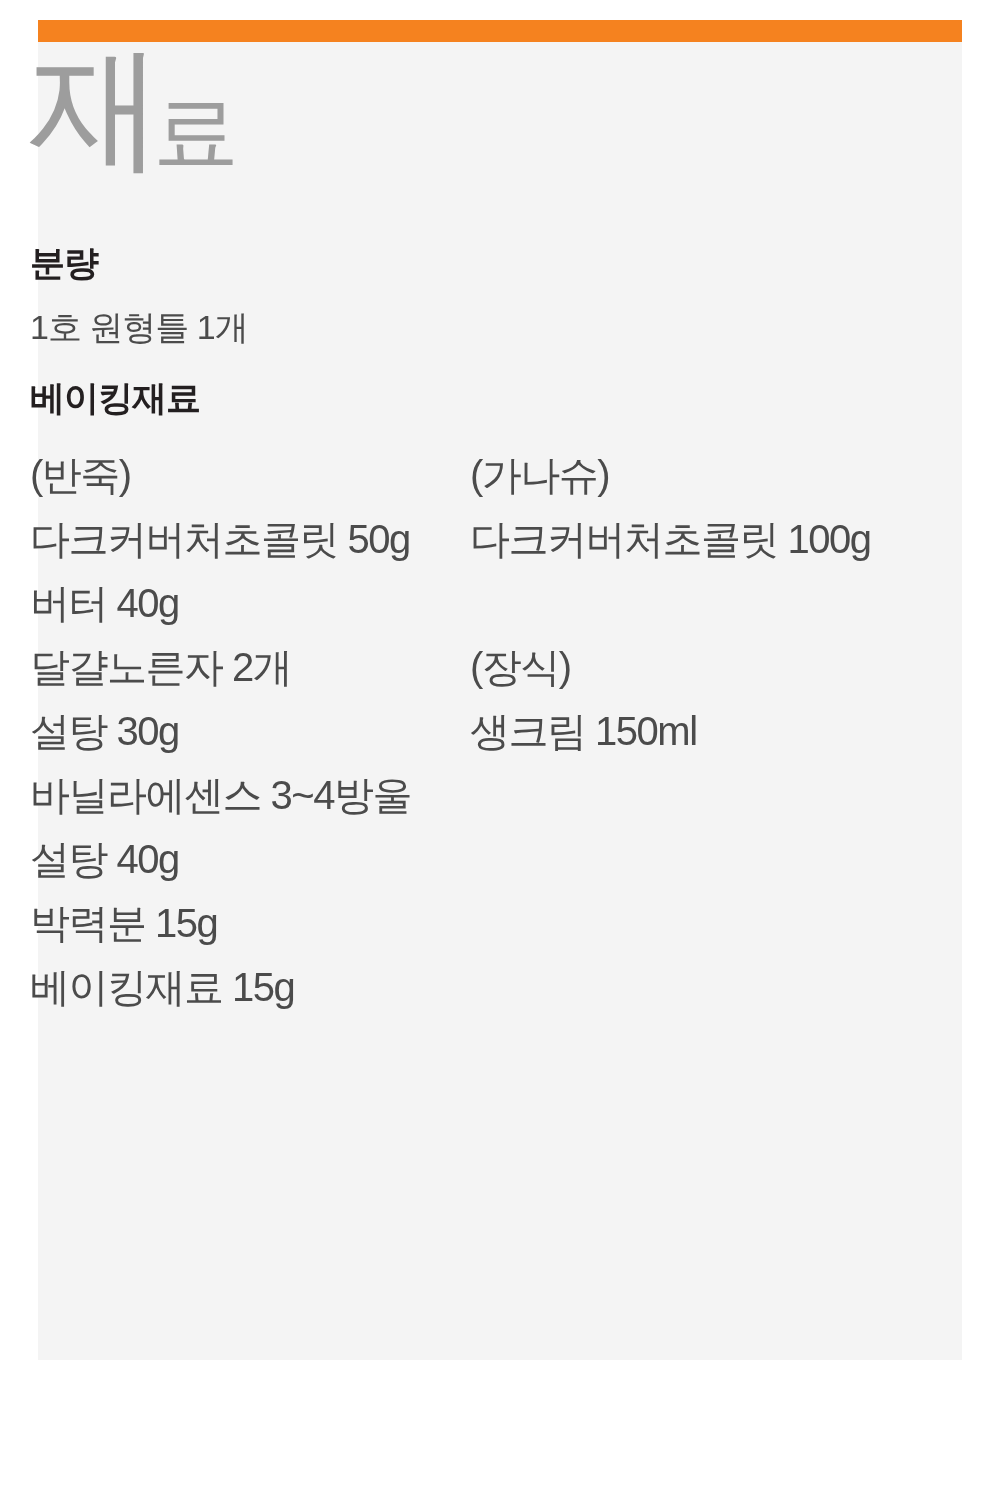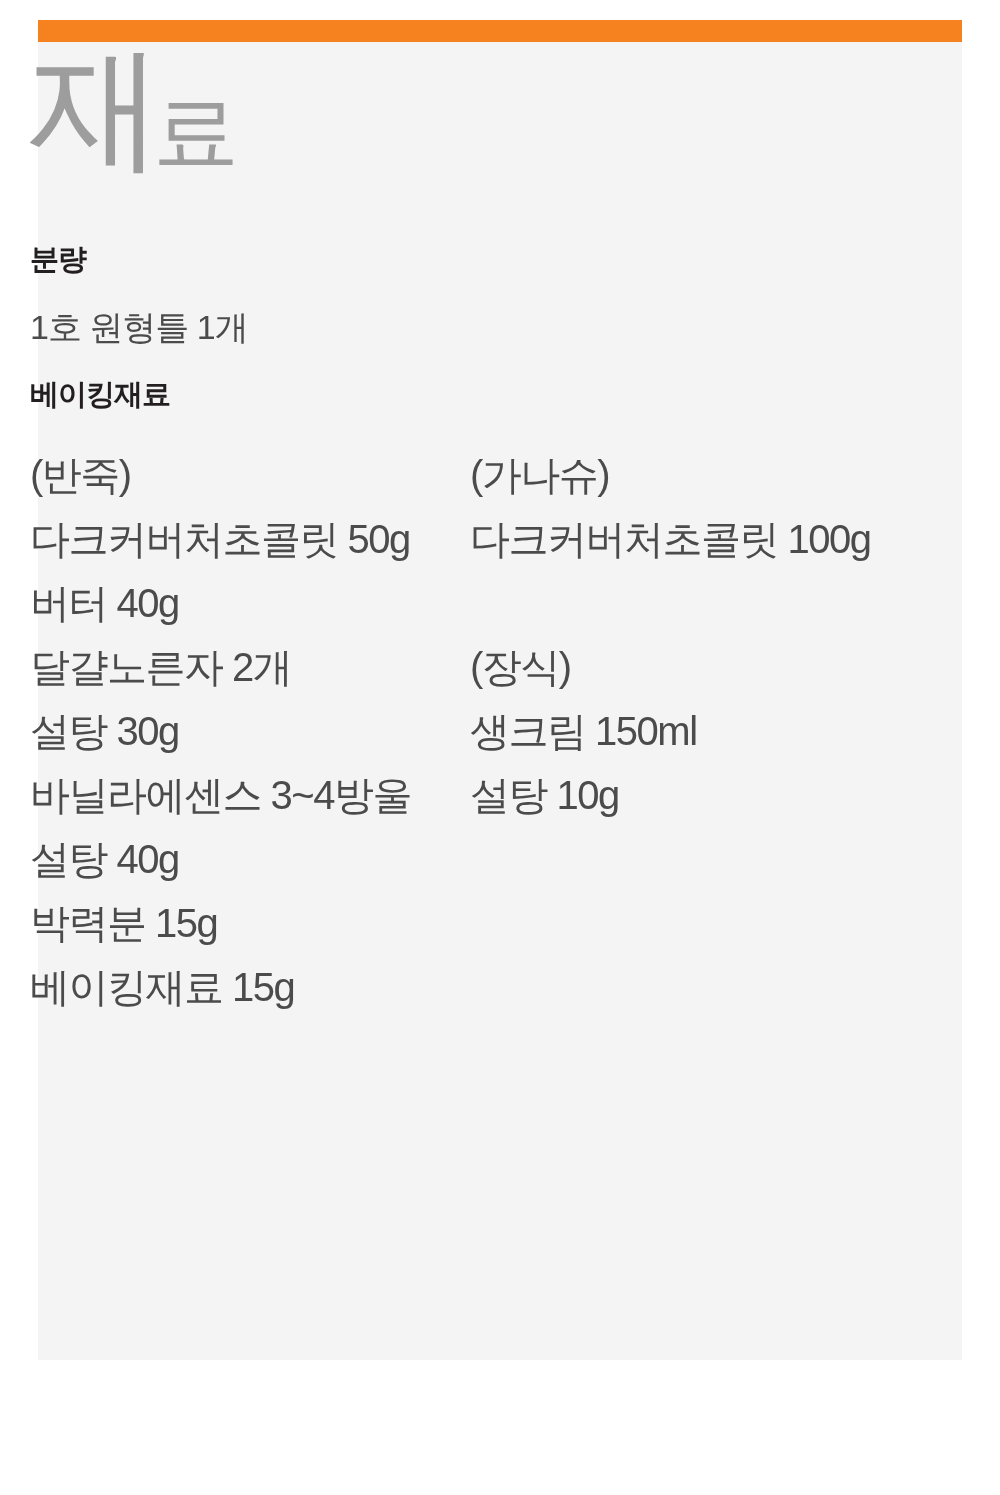--- a/index.html
+++ b/index.html
@@ -73,21 +73,21 @@
     position: relative;
     top: 48px;
     left: -8px;
   }
 
   
   .section-head {
     position: absolute;
     left: 30px;
     color: #231f20;
-    font-size: 29px;
+    font-size: 35px;
     font-weight: bold;
     letter-spacing: -1px;
     line-height: 1;
   }
   .section-head.portion { top: 245px; }
   .section-head.baking { top: 380px; }
 
   .portion-value {
     position: absolute;
     left: 30px;
@@ -158,17 +158,16 @@
       <span class="item">박력분 15g</span>
       <span class="item">베이킹재료 15g</span>
     </div>
 
     <div class="col col-right">
       <span class="group-label">(가나슈)</span>
       <span class="item">다크커버처초콜릿 100g</span>
       <span class="spacer"></span>
       <span class="group-label">(장식)</span>
       <span class="item">생크림 150ml</span>
-      <span class="item">설탕 10g</span>
     </div>
 
   </div>
 </div>
 
 </body></html>

